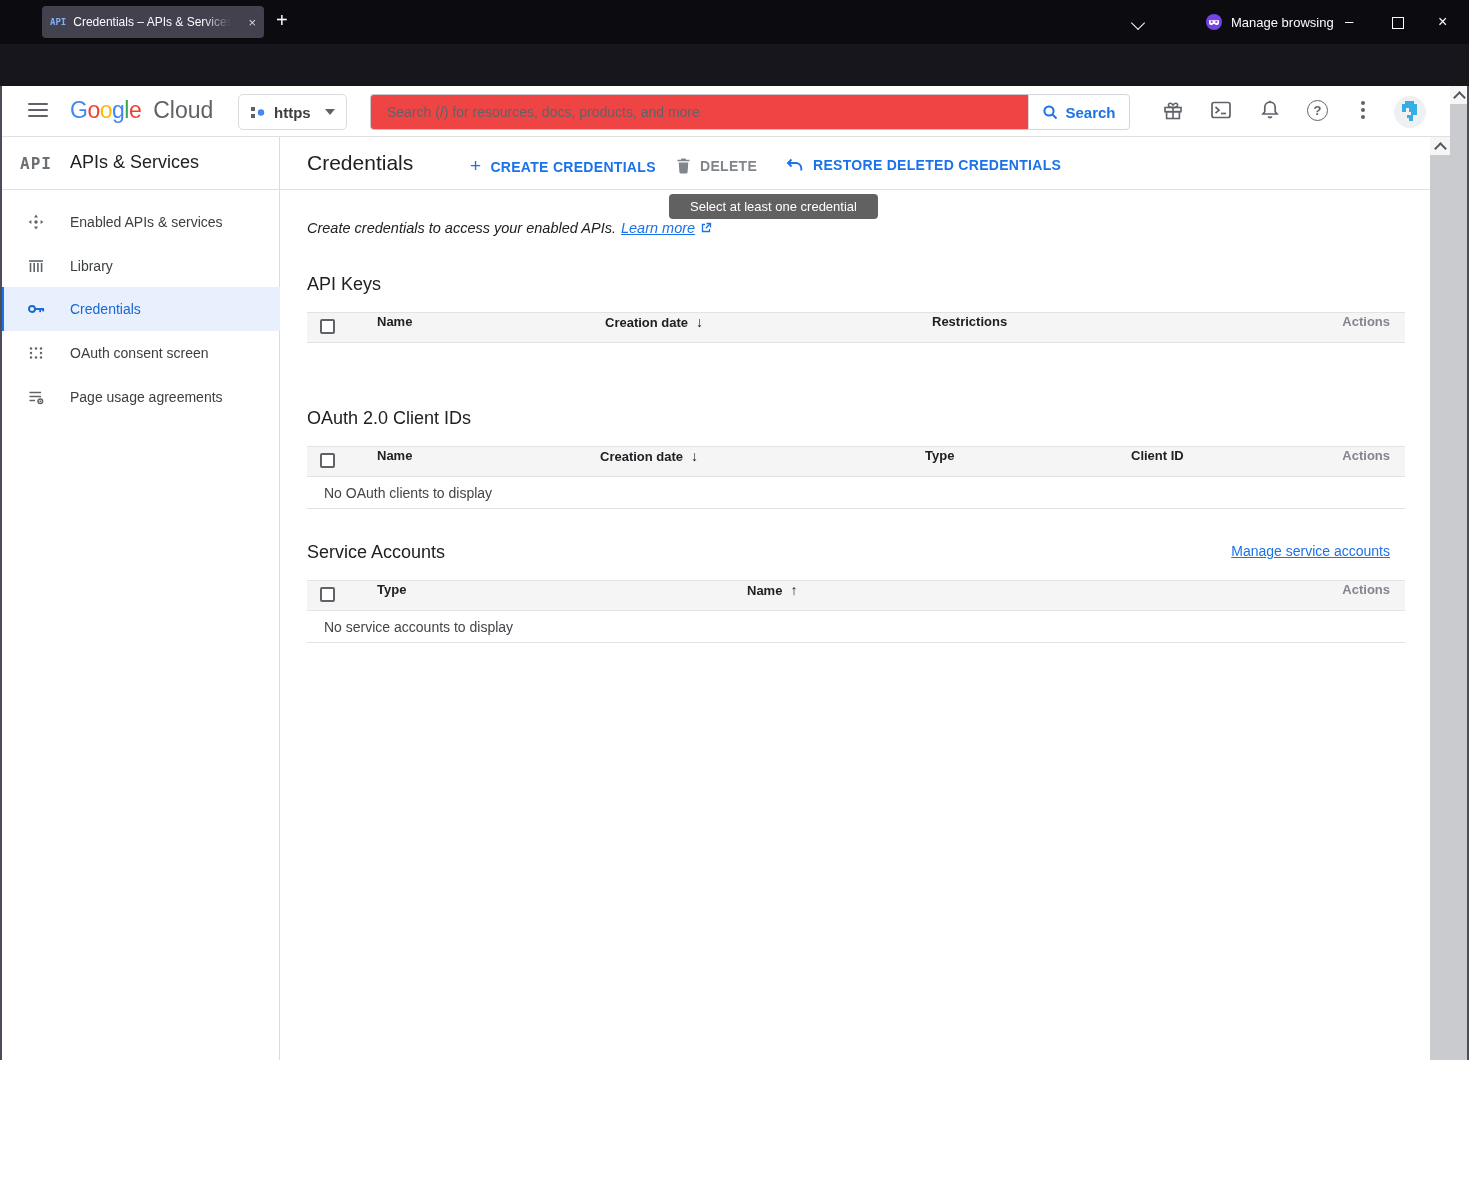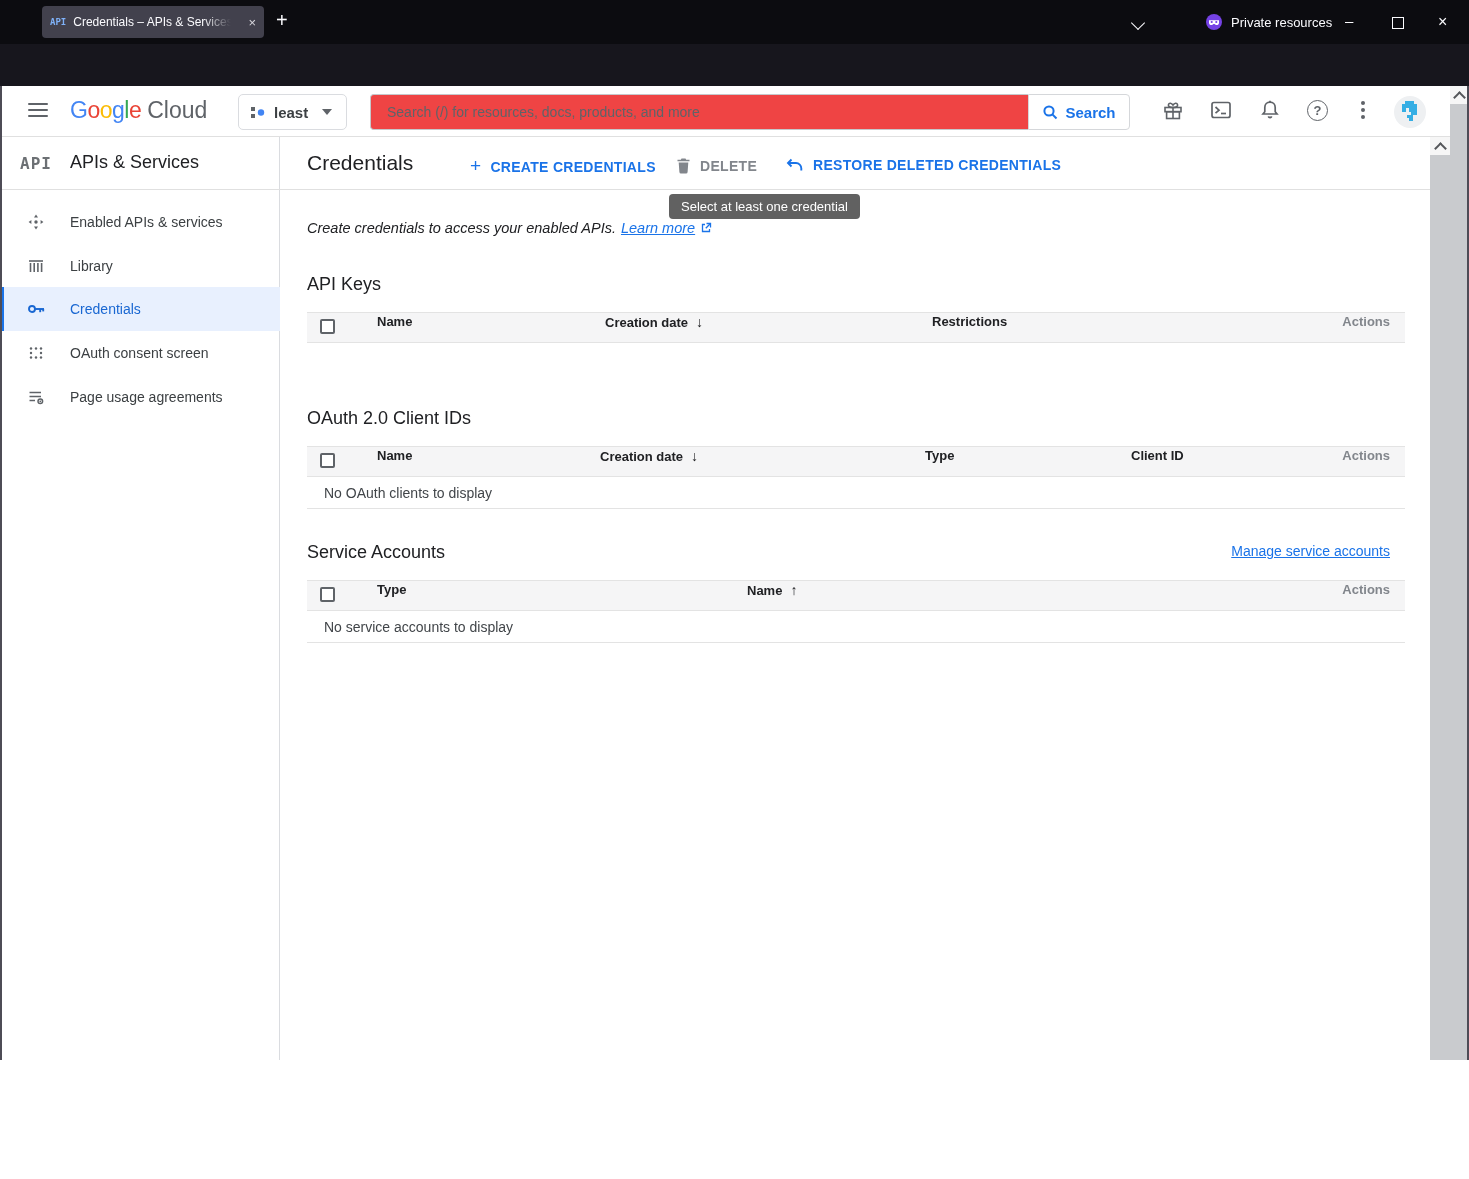--- a/index.html
+++ b/index.html
@@ -25,21 +25,21 @@
   .url-dim{color:#9e9da9;}
   .url-domain{color:#fbfbfe;}
   .urlbar-right{margin-left:auto;display:flex;align-items:center;gap:14px;}
   .star{font-size:15px;color:#fbfbfe;}
   
   .gcp-header{left:0;top:86px;width:1450px;height:51px;background:#fff;border-bottom:1px solid #e0e0e0;box-sizing:border-box;}
   .bars{display:flex;flex-direction:column;gap:4px;}
   .bars i{display:block;width:20px;height:2px;background:#5f6368;border-radius:1px;}
   .logo{left:70px;top:97px;font-size:23px;letter-spacing:-0.5px;}
   .c-blue{color:#4285F4;}.c-red{color:#EA4335;}.c-yellow{color:#FBBC04;}.c-green{color:#34A853;}
-  .logo-cloud{color:#5f6368;margin-left:6px;letter-spacing:0;}
+  .logo-cloud{color:#5f6368;margin-left:12px;letter-spacing:0;}
   .project-btn{left:238px;top:94px;width:109px;height:36px;border:1px solid #dadce0;border-radius:5px;display:flex;align-items:center;padding:0 10px;box-sizing:border-box;background:#fff;}
   .project-name{font-size:15px;color:#3c4043;font-weight:bold;margin-left:8px;}
   .caret-down{width:0;height:0;border-left:5px solid transparent;border-right:5px solid transparent;border-top:6px solid #5f6368;margin-left:14px;}
   .searchwrap{left:370px;top:94px;width:760px;height:36px;display:flex;}
   .search-input{width:658px;height:36px;box-sizing:border-box;border:1px solid #c6c8cb;border-right:none;border-radius:4px 0 0 4px;background:#ef4444;padding:0 16px;font-size:14px;font-family:"Liberation Sans",sans-serif;color:#202124;outline:none;}
   .search-input::placeholder{color:#5f6368;}
   .search-btn{width:102px;height:36px;box-sizing:border-box;border:1px solid #d5d7da;border-radius:0 4px 4px 0;background:#fff;display:flex;align-items:center;justify-content:center;gap:7px;font-size:15px;font-weight:bold;color:#1a73e8;}
   .hdr-icon{top:100px;}
   .help-circle{width:19px;height:19px;border:1.8px solid #5f6368;border-radius:50%;display:flex;align-items:center;justify-content:center;font-size:13px;font-weight:bold;color:#5f6368;}
   .kebab{display:flex;flex-direction:column;gap:3px;}
@@ -55,21 +55,21 @@
   .sb-item.sel{background:#e8f0fe;}
   .sb-item.sel .sb-label{color:#1967d2;}
   .sel-bar{position:absolute;left:0;top:0;width:4px;height:44px;background:#1a73e8;}
   .collapse{left:26px;top:1142px;}
   
   .content{left:280px;top:137px;width:1150px;height:1042px;}
   .page-title{left:27px;top:14px;font-size:21px;color:#202124;}
   .tb-btn{display:flex;align-items:center;gap:9px;font-size:14px;font-weight:bold;letter-spacing:0.3px;color:#1a73e8;top:20px;}
   .tb-btn.disabled{color:#82868c;}
   .plus-glyph{font-size:19px;font-weight:normal;margin-top:-2px;}
-  .tooltip{left:389px;top:57px;background:#616161;color:#fff;font-size:13px;padding:5px 12px;border-radius:4px;white-space:nowrap;}
+  .tooltip{left:389px;top:57px;background:#616161;color:#fff;font-size:13px;padding:5px 21px;border-radius:4px;white-space:nowrap;}
   .intro{left:27px;top:83px;font-size:14.5px;color:#202124;display:flex;align-items:center;gap:5px;font-style:italic;}
   .link{color:#1a73e8;text-decoration:underline;}
   .section-h{font-size:18px;color:#202124;}
   .table{left:27px;width:1098px;}
   .thead{position:relative;height:29px;background:#f5f5f6;border-top:1px solid #e3e3e3;border-bottom:1px solid #e3e3e3;box-sizing:content-box;}
   .th{position:absolute;top:1px;font-size:13px;font-weight:bold;color:#202124;white-space:nowrap;display:flex;gap:8px;align-items:center;text-align:right;}
   .th.gray{color:#82868c;}
   .sort-arrow{font-size:14px;font-weight:bold;}
   .checkbox{position:absolute;left:13px;top:6px;width:15px;height:15px;border:2px solid #5f6368;border-radius:2px;box-sizing:border-box;background:#fff;}
   .trow{height:31px;border-bottom:1px solid #e3e3e3;display:flex;align-items:center;padding-left:17px;font-size:14px;color:#414549;}
@@ -94,21 +94,21 @@
       <span class="tab-close">×</span>
     </div>
     <span class="abs newtab">+</span>
     <span class="abs alltabs-chevron"></span>
     <svg class="abs" style="left:1206px;top:14px" width="16" height="16">
       <circle cx="8" cy="8" r="8" fill="#7542E5"></circle>
       <path d="M3 6.2h10v2.6c0 1.8-1.6 2.6-2.8 2.2-.9-.3-1.4-1-2.2-1-.8 0-1.3.7-2.2 1C4.6 11.4 3 10.6 3 8.8z" fill="#fff"></path>
       <circle cx="5.7" cy="8" r="1.1" fill="#7542E5"></circle>
         <circle cx="10.3" cy="8" r="1.1" fill="#7542E5"></circle>
     </svg>
-    <span class="abs priv-label">Private resources</span>
+    <span class="abs priv-label">Manage browsing</span>
     <span class="abs win-min">–</span>
     <span class="abs win-max"></span>
     <span class="abs win-close">×</span>
   </div>
 
   <div class="abs navbar">
     <span class="abs nav-glyph" style="left:18px">←</span>
     <span class="abs nav-glyph" style="left:56px;color:#6b6a74">→</span>
     <span class="abs nav-glyph" style="left:93px">↻</span>
     <div class="abs urlbar">
@@ -154,21 +154,21 @@
         <i></i>
         <i></i>
       </span>
     <span class="abs logo" style="left:70px;top:11px"><span class="c-blue">G</span><span class="c-red">o</span><span class="c-yellow">o</span><span class="c-blue">g</span><span class="c-green">l</span><span class="c-red">e</span><span class="logo-cloud">Cloud</span></span>
     <div class="abs project-btn" style="left:238px;top:8px">
       <svg width="17" height="17">
           <rect x="2" y="3" width="4" height="4" fill="#5f6368"></rect>
           <rect x="2" y="10" width="4" height="4" fill="#5f6368"></rect>
           <circle cx="12" cy="8.5" r="3.2" fill="#4285f4"></circle>
         </svg>
-      <span class="project-name">least</span>
+      <span class="project-name">https</span>
       <span class="caret-down"></span>
     </div>
     <div class="abs searchwrap" style="left:370px;top:8px">
       <input class="search-input" placeholder="Search (/) for resources, docs, products, and more" style="">
       <div class="search-btn">
         <svg width="16" height="16">
             <circle cx="7" cy="7" r="4.6" stroke="#1a73e8" stroke-width="2" fill="none"></circle>
             <line x1="10.4" y1="10.4" x2="14.5" y2="14.5" stroke="#1a73e8" stroke-width="2"></line>
           </svg>
         <span>Search</span>

